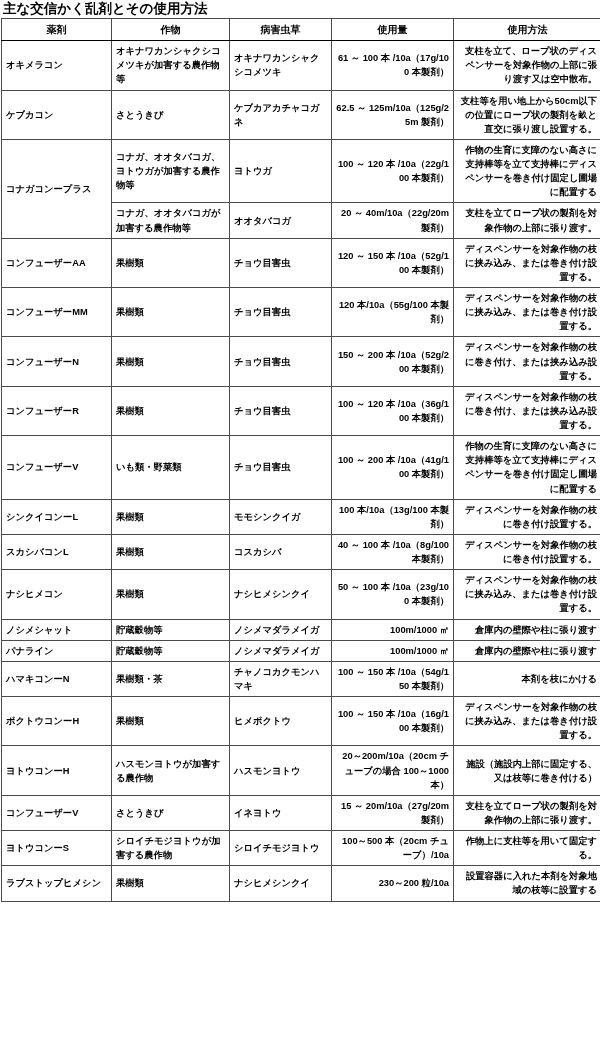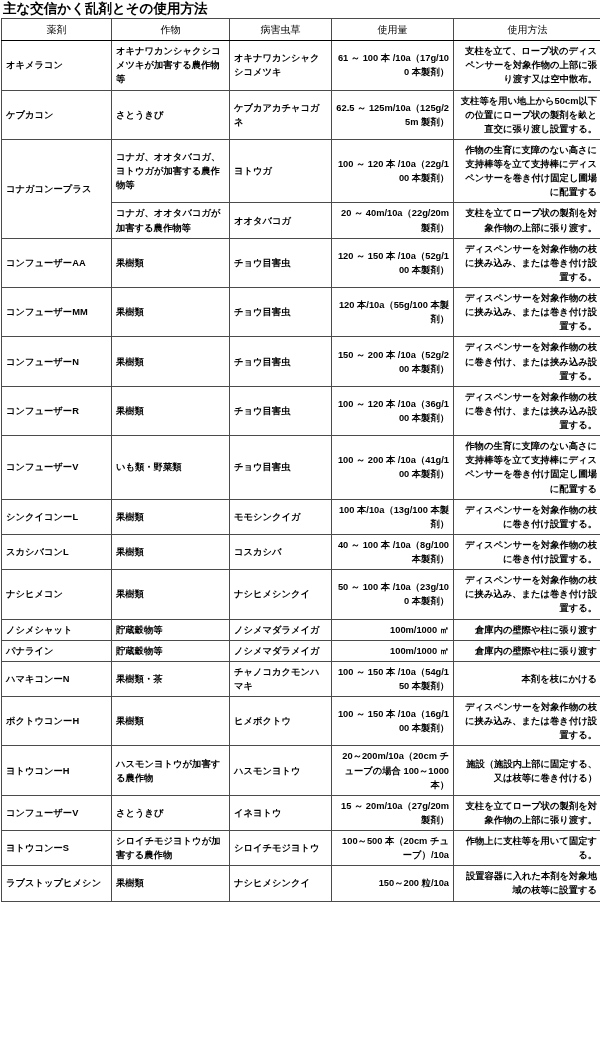--- a/index.html
+++ b/index.html
@@ -40,21 +40,21 @@
     font-size: 9.3px;
     line-height: 1.52;
     font-weight: 700;
     box-sizing: border-box;
     word-break: break-all;
     overflow-wrap: anywhere;
   }
   table.main-table thead th {
     text-align: center;
     font-size: 10px;
-    font-weight: 400;
+    font-weight: 700;
     padding: 3px 2px;
     border-bottom: 1.5px solid #000;
   }
   
   col.c-drug    { width: 110px; }
   col.c-crop    { width: 118px; }
   col.c-pest    { width: 102px; }
   col.c-amount  { width: 122px; }
   col.c-method  { width: 148px; }
 
@@ -218,19 +218,19 @@
           <td class="cell-drug">ヨトウコンーS</td>
           <td class="cell-crop">シロイチモジヨトウが加害する農作物</td>
           <td class="cell-pest">シロイチモジヨトウ</td>
           <td class="cell-amount">100～500 本（20cm チューブ）/10a</td>
           <td class="cell-method">作物上に支柱等を用いて固定する。</td>
         </tr>
         <tr>
           <td class="cell-drug">ラブストップヒメシン</td>
           <td class="cell-crop">果樹類</td>
           <td class="cell-pest">ナシヒメシンクイ</td>
-          <td class="cell-amount">150～200 粒/10a</td>
+          <td class="cell-amount">230～200 粒/10a</td>
           <td class="cell-method">設置容器に入れた本剤を対象地域の枝等に設置する</td>
         </tr>
       </tbody>
   </table>
 
 </div>
 
 </body></html>

